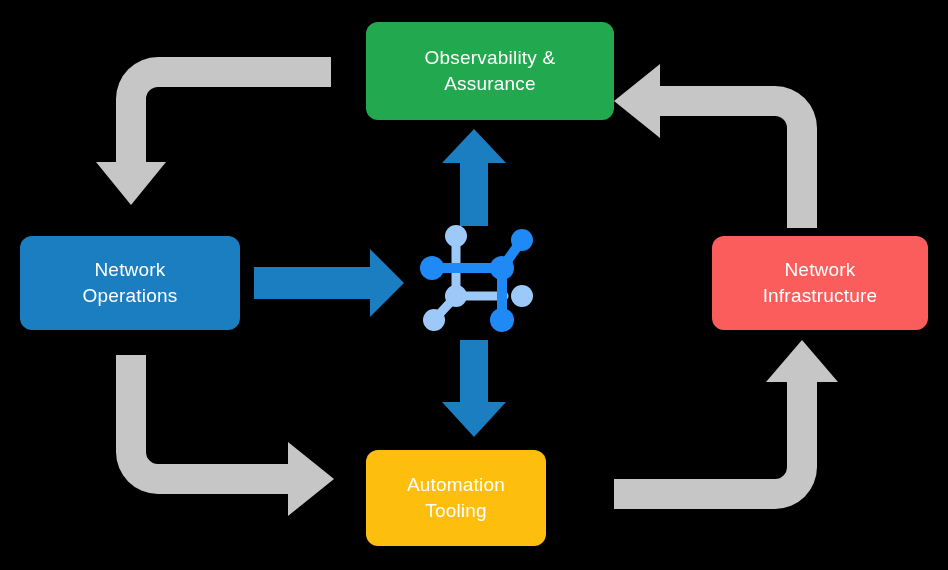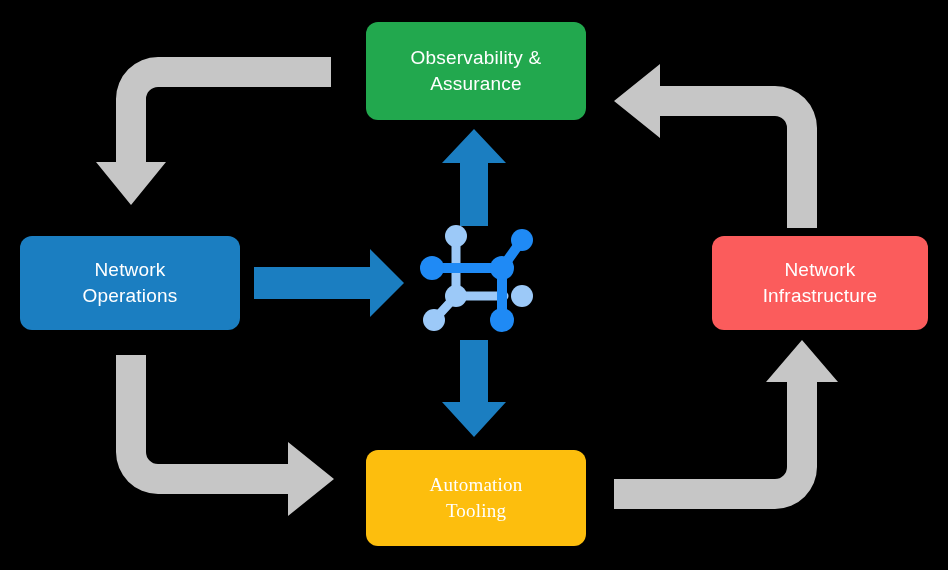--- a/index.html
+++ b/index.html
@@ -30,45 +30,44 @@
     font-weight: 400;
     letter-spacing: 0.2px;
     box-sizing: border-box;
     padding: 6px 10px;
     white-space: pre-line;
     user-select: none;
   }
   #box-observability {
     left: 366px;
     top: 22px;
-    width: 220px;
+    width: 248px;
     height: 98px;
     background: #22A84E;
   }
   #box-operations {
     left: 20px;
     top: 236px;
     width: 220px;
     height: 94px;
     background: #1B7EC1;
   }
   #box-infrastructure {
     left: 712px;
     top: 236px;
     width: 216px;
     height: 94px;
     background: #FB5C5C;
   }
   #box-automation {
     left: 366px;
     top: 450px;
-    width: 220px;
+    width: 180px;
     height: 96px;
     background: #FDBE0D;
-    font-family: Liberation Serif, serif;
   }
   .svg-layer {
     position: absolute;
     left: 0;
     top: 0;
     width: 948px;
     height: 570px;
     pointer-events: none;
   }
   .arrow-blue {

